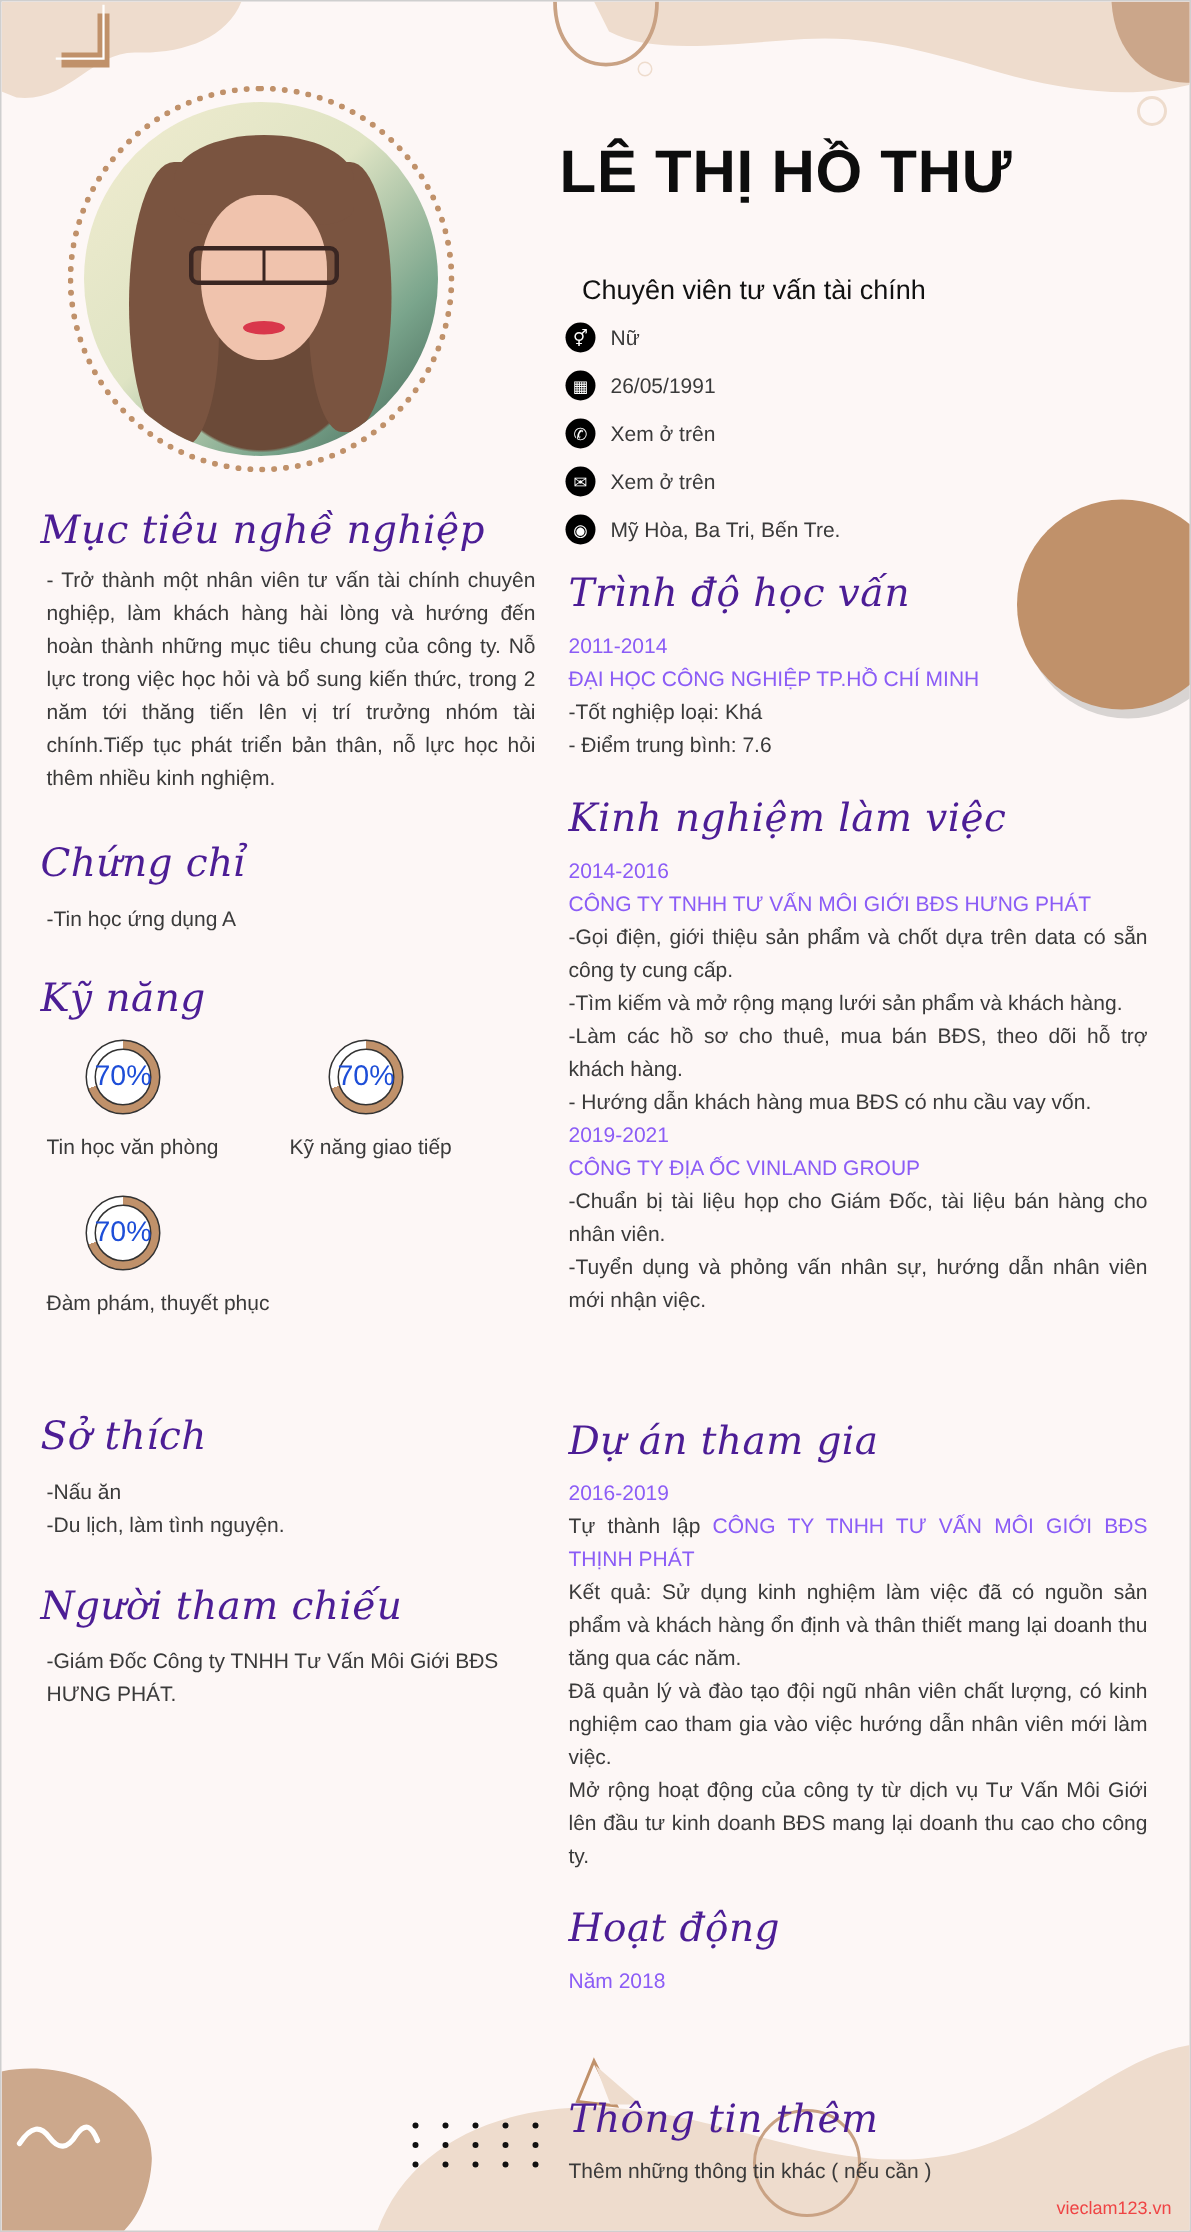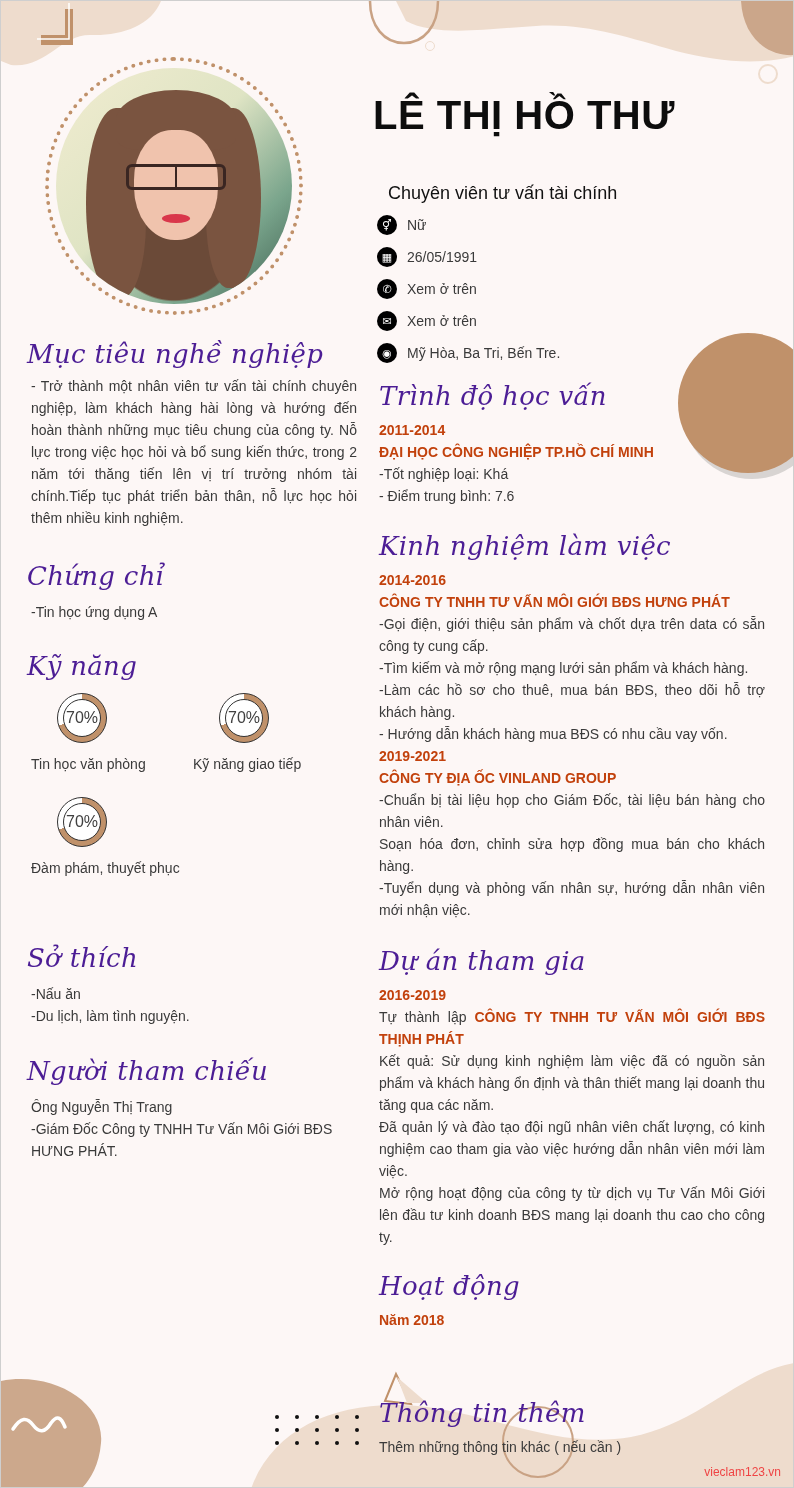--- a/index.html
+++ b/index.html
@@ -16,21 +16,21 @@
       font-family: "DejaVu Serif", "Liberation Serif", serif;
       font-style: italic;
       font-weight: normal;
       color: #4c1d95;
       font-size: 26px;
       letter-spacing: 0.3px;
     }
     .left-col { position: absolute; left: 26px; top: 0; width: 330px; }
     .right-col { position: absolute; left: 378px; top: 0; width: 386px; }
     .para { font-size: 14px; line-height: 22px; color: #3a3a3a; text-align: justify; }
-    .bold { font-weight: bold; color: #c2410c; }
+    .bold { font-weight: normal; color: #8b5cf6; }
 
     
     .avatar-ring {
       position: absolute; left: 44px; top: 56px; width: 258px; height: 258px;
       border-radius: 50%; border: 4px dotted #c0916a;
       display: flex; align-items: center; justify-content: center;
     }
     .avatar {
       width: 236px; height: 236px; border-radius: 50%; overflow: hidden;
       background: radial-gradient(circle at 50% 38%, #f3c9b4 0 22%, transparent 23%),
@@ -83,21 +83,21 @@
     .skill { position: absolute; width: 170px; }
     .ring {
       width: 50px; height: 50px; border-radius: 50%;
       background: conic-gradient(#c0916a 0 70%, #ffffff 70% 100%);
       border: 1px solid #333;
       display: flex; align-items: center; justify-content: center;
       margin-left: 30px;
     }
     .ring-inner {
       width: 38px; height: 38px; border-radius: 50%; background: #fff; border: 1px solid #333;
-      display: flex; align-items: center; justify-content: center; font-size: 16px; color: #404040;
+      display: flex; align-items: center; justify-content: center; font-size: 19px; color: #1d4ed8;
     }
     .skill-label { font-size: 14px; color: #3a3a3a; margin-top: 10px; line-height: 22px; }
 
     .list-line { font-size: 14px; line-height: 22px; color: #3a3a3a; }
     .watermark { position: absolute; right: 12px; bottom: 8px; font-size: 12px; color: #ef4444; }
   </style>
 </head>
 <body>
 
 <svg class="deco" style="left:0;top:0" width="170" height="70" viewBox="0 0 170 70">
@@ -228,21 +228,20 @@
     <h2 class="script-heading">Sở thích</h2>
     <div style="margin-top:10px;padding-left:4px">
       <div class="list-line">-Nấu ăn</div>
       <div class="list-line">-Du lịch, làm tình nguyện.</div>
     </div>
   </section>
 
   <section style="position:absolute;top:1055px;width:330px">
     <h2 class="script-heading">Người tham chiếu</h2>
     <div style="margin-top:10px;padding-left:4px">
-      <div class="list-line">Ông Nguyễn Thị Trang</div>
       <div class="list-line">-Giám Đốc Công ty TNHH Tư Vấn Môi Giới BĐS HƯNG PHÁT.</div>
     </div>
   </section>
 </div>
 
 <div class="right-col">
   <section style="position:absolute;top:380px;width:300px">
     <h2 class="script-heading">Trình độ học vấn</h2>
     <div class="para bold" style="margin-top:8px">2011-2014</div>
     <div class="para bold">ĐẠI HỌC CÔNG NGHIỆP TP.HỒ CHÍ MINH</div>
@@ -257,21 +256,20 @@
       <div class="para bold">CÔNG TY TNHH TƯ VẤN MÔI GIỚI BĐS HƯNG PHÁT</div>
       <div class="para">-Gọi điện, giới thiệu sản phẩm và chốt dựa trên data có sẵn công ty cung cấp.</div>
       <div class="para">-Tìm kiếm và mở rộng mạng lưới sản phẩm và khách hàng.</div>
       <div class="para">-Làm các hồ sơ cho thuê, mua bán BĐS, theo dõi hỗ trợ khách hàng.</div>
       <div class="para">- Hướng dẫn khách hàng mua BĐS có nhu cầu vay vốn.</div>
     </div>
     <div>
       <div class="para bold">2019-2021</div>
       <div class="para bold">CÔNG TY ĐỊA ỐC VINLAND GROUP</div>
       <div class="para">-Chuẩn bị tài liệu họp cho Giám Đốc, tài liệu bán hàng cho nhân viên.</div>
-      <div class="para">Soạn hóa đơn, chỉnh sửa hợp đồng mua bán cho khách hàng.</div>
       <div class="para">-Tuyển dụng và phỏng vấn nhân sự, hướng dẫn nhân viên mới nhận việc.</div>
     </div>
   </section>
 
   <section style="position:absolute;top:945px;width:386px">
     <h2 class="script-heading">Dự án tham gia</h2>
     <div class="para bold" style="margin-top:8px">2016-2019</div>
     <div class="para">
       <span>Tự thành lập </span><span class="bold">CÔNG TY TNHH TƯ VẤN MÔI GIỚI BĐS THỊNH PHÁT</span>
     </div>

